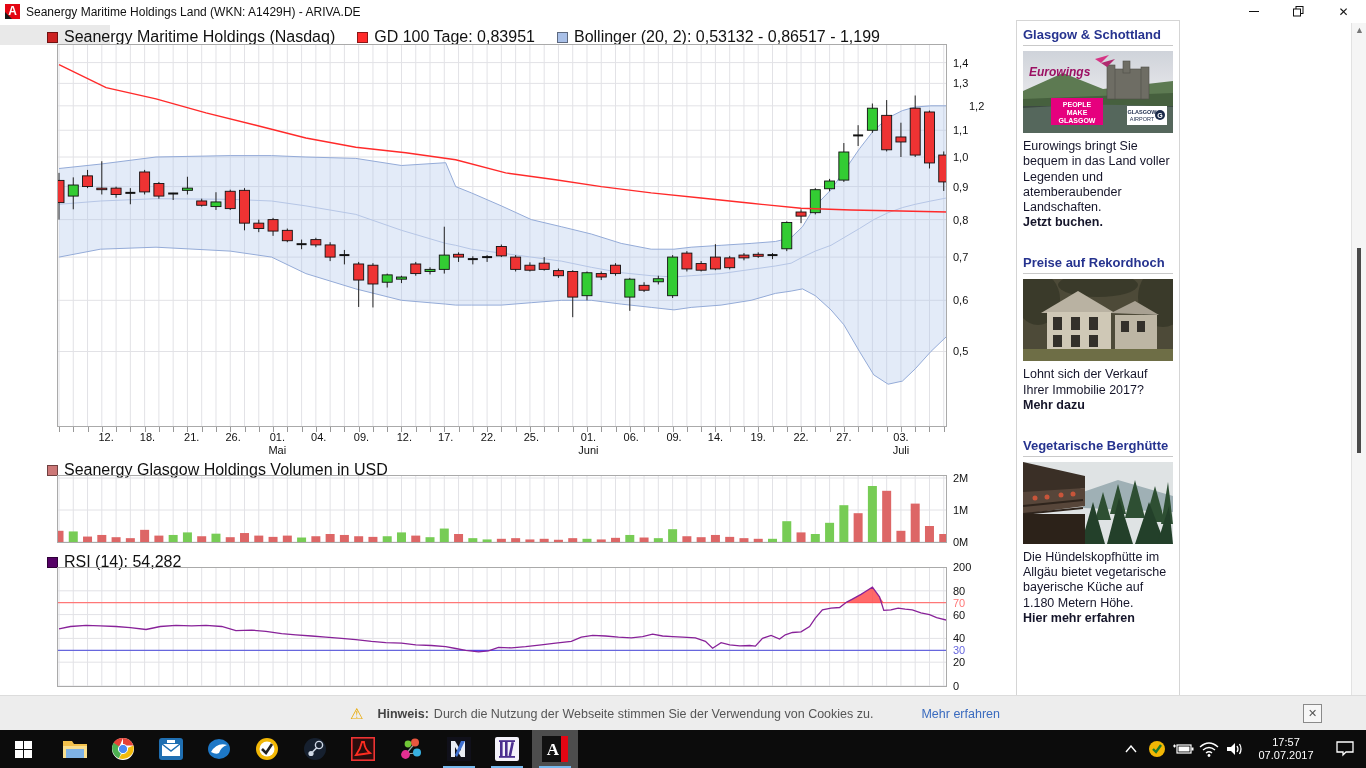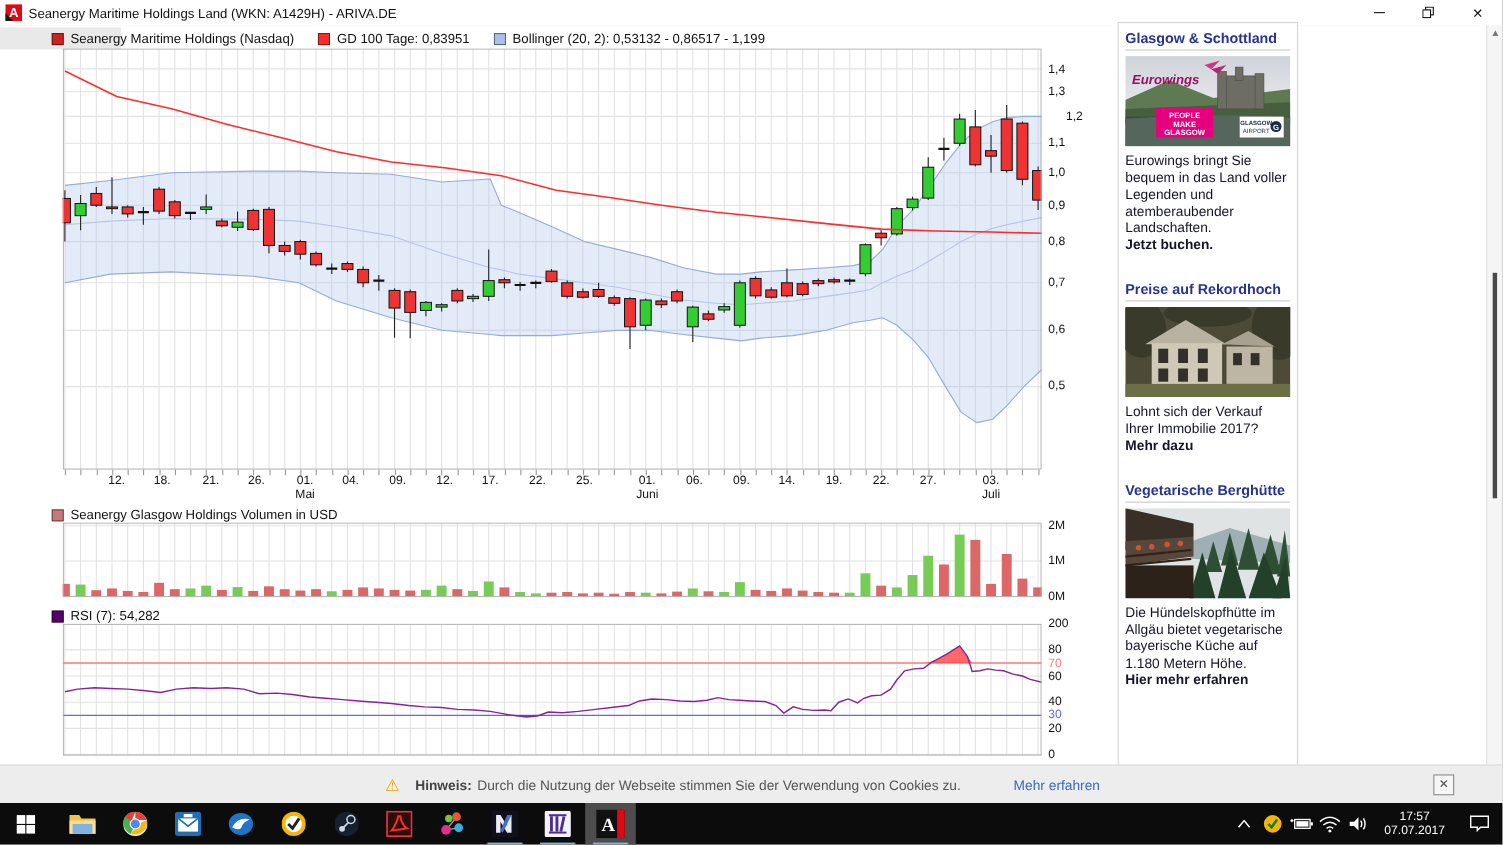--- a/index.html
+++ b/index.html
@@ -9,21 +9,21 @@
   .app-ico{position:relative;width:15px;height:15px;margin:0 6px 0 5px;background:#e30613;}
   .app-ico:before{content:"";position:absolute;left:0;bottom:0;border-left:7px solid #1a1a1a;border-top:7px solid transparent;}
   .app-ico span{position:absolute;left:0;top:0;width:15px;height:15px;color:#fff;font-weight:bold;font-size:12px;line-height:15px;text-align:center;}
   .win-title{font-size:12px;color:#111;}
   .win-ctrls{position:absolute;right:0;top:0;height:23px;display:flex;}
   .win-btn{width:45px;height:23px;display:flex;align-items:center;justify-content:center;color:#111;font-size:12px;cursor:default;}
   .glyph-min{width:10px;height:1px;background:#111;display:block;}
   
   .content{position:absolute;top:23px;left:0;width:1366px;height:707px;background:#fff;}
   .corner-block{position:absolute;left:0;top:2px;width:110px;height:20px;background:#e9e9e9;}
-  .legend-row{position:absolute;font-size:12px;color:#111;display:flex;align-items:flex-start;}
+  .legend-row{position:absolute;font-size:16px;color:#111;display:flex;align-items:flex-start;}
   .lg-item{display:flex;align-items:center;margin-right:22px;}
   .lg-sq{width:9px;height:9px;margin-right:6px;border:1px solid rgba(0,0,0,.45);}
   .axis-lab{position:absolute;font-size:11px;color:#111;white-space:nowrap;}
   .xtick{position:absolute;width:1px;height:5px;background:#999;}
   .xlab{position:absolute;font-size:11px;color:#111;transform:translateX(-50%);}
   svg.pane{position:absolute;}
   
   .ads{position:absolute;left:1016px;top:-3px;width:164px;height:710px;background:#fff;border:1px solid #d5d5d5;box-sizing:border-box;padding:6px 6px 0 6px;}
   .ad-head{font-size:13px;font-weight:bold;color:#26338f;border-bottom:1px solid #c9c9c9;padding-bottom:3px;margin-bottom:5px;cursor:pointer;}
   .ad-img{display:block;width:150px;height:82px;margin-bottom:6px;cursor:pointer;}
@@ -541,21 +541,21 @@
       </svg>
     <div id="vol-axis">
         <div class="axis-lab" style="left: 953px; top: 449px;">2M</div>
         <div class="axis-lab" style="left: 953px; top: 481px;">1M</div>
         <div class="axis-lab" style="left: 953px; top: 513px;">0M</div>
       </div>
 
     <div class="legend-row" style="left:47px;top:530px;">
       <span class="lg-item">
           <span class="lg-sq" id="sq-rsi" style="background: rgb(85, 0, 102);"></span>
-          <span>RSI (7): 54,282</span>
+          <span>RSI (14): 54,282</span>
         </span>
     </div>
     <svg class="pane" id="rsi-svg" style="left:57px;top:544px;" width="890" height="120">
         <line x1="2" y1="0" x2="2" y2="120" stroke="#e2e2e6"></line>
         <line x1="16.27" y1="0" x2="16.27" y2="120" stroke="#e2e2e6"></line>
         <line x1="30.54" y1="0" x2="30.54" y2="120" stroke="#e2e2e6"></line>
         <line x1="44.81" y1="0" x2="44.81" y2="120" stroke="#e2e2e6"></line>
         <line x1="59.08" y1="0" x2="59.08" y2="120" stroke="#e2e2e6"></line>
         <line x1="73.35" y1="0" x2="73.35" y2="120" stroke="#e2e2e6"></line>
         <line x1="87.62" y1="0" x2="87.62" y2="120" stroke="#e2e2e6"></line>

